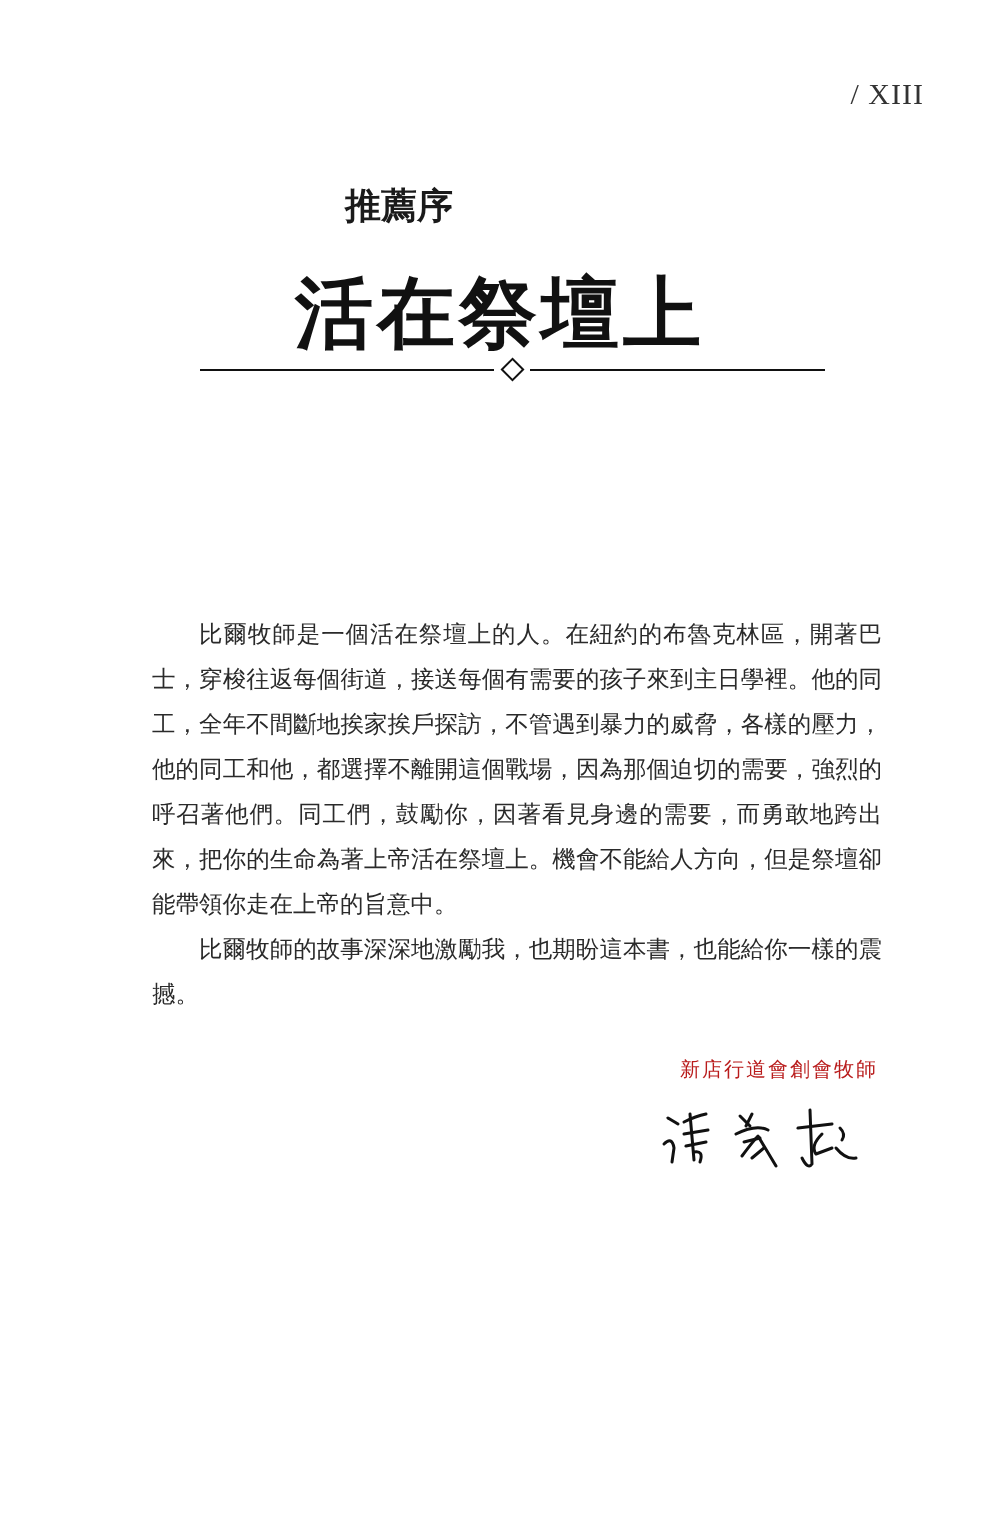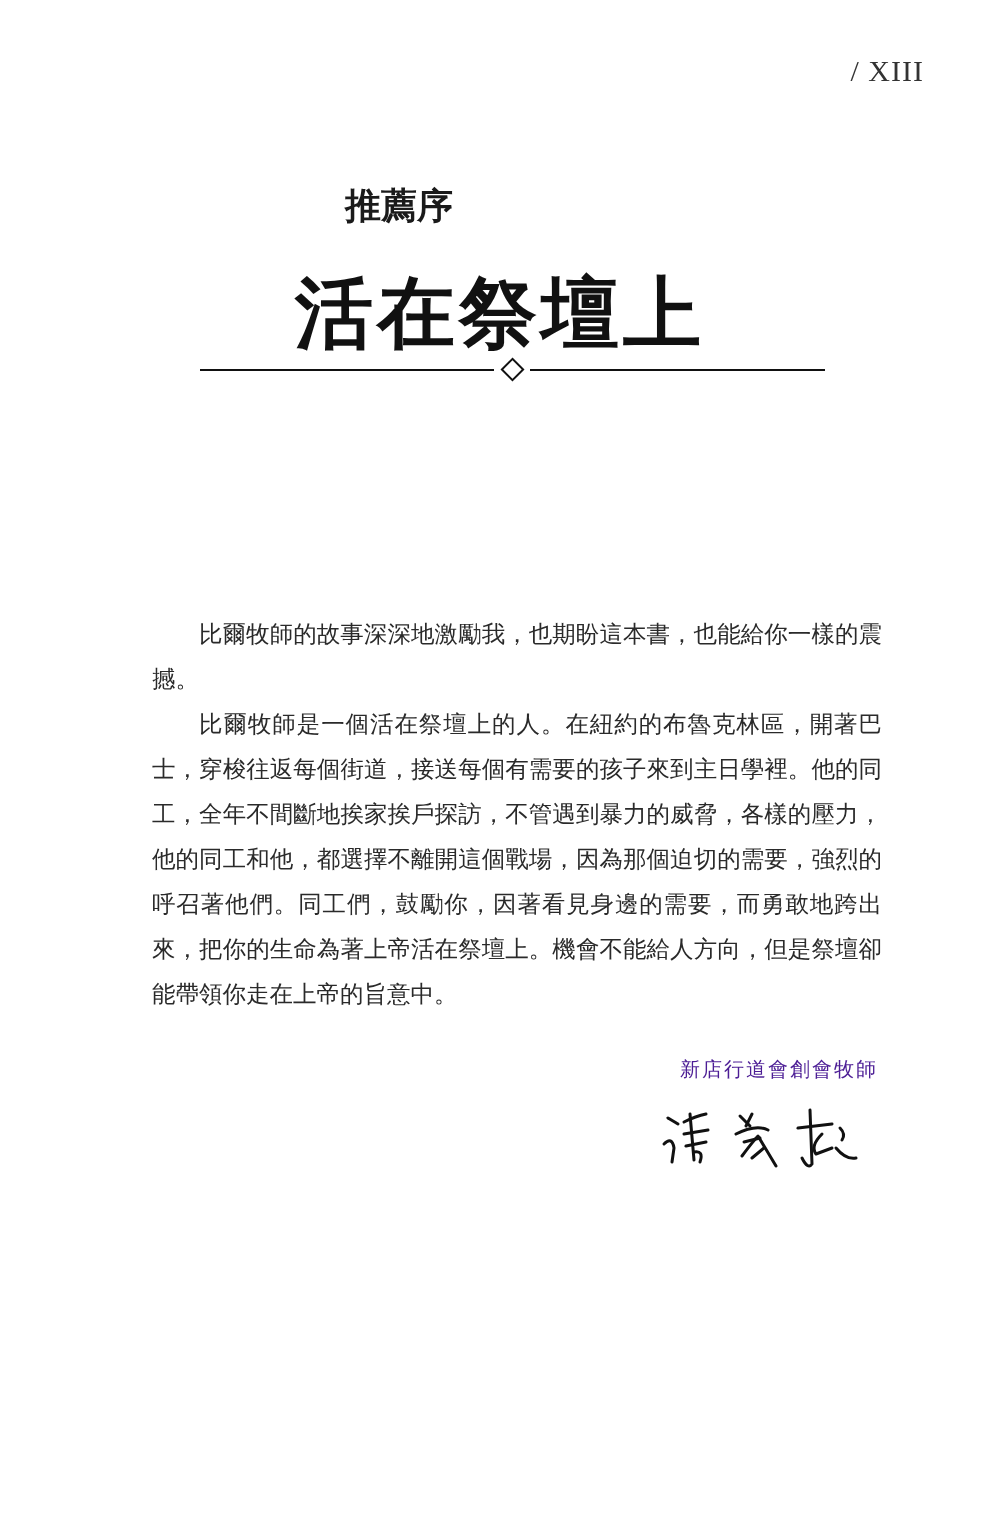--- a/index.html
+++ b/index.html
@@ -1,18 +1,18 @@
 <!DOCTYPE html>
 <html><head>
 <meta charset="utf-8">
 <style>
   html, body { margin: 0; padding: 0; background: #ffffff; }
   body { width: 1000px; height: 1523px; position: relative; overflow: hidden; color: #222; }
   .page-number {
-    position: absolute; top: 54px; right: 76px;
+    position: absolute; top: 77px; right: 76px;
     font-family: "Liberation Serif", "DejaVu Serif", serif;
     font-size: 30px; color: #333; letter-spacing: 1px;
   }
   .subtitle {
     position: absolute; top: 182px; left: 0; width: 798px; text-align: center;
     font-family: "DejaVu Serif", "Liberation Serif", serif;
     font-size: 36px; font-weight: bold; color: #1a1a1a;
   }
   .title {
     position: absolute; top: 262px; left: 0; width: 1000px; text-align: center;
@@ -32,41 +32,41 @@
   .body-text {
     position: absolute; top: 612px; left: 152px; width: 730px;
     font-family: "DejaVu Sans", "Liberation Sans", sans-serif;
     font-size: 23.5px; line-height: 45px; color: #2a2a2a;
     text-align: justify;
   }
   .body-text p { margin: 0; text-indent: 2em; }
   .signoff {
     position: absolute; top: 1056px; right: 122px;
     font-family: "DejaVu Serif", "Liberation Serif", serif;
-    font-size: 20px; color: #4c1d95; letter-spacing: 2px;
+    font-size: 20px; color: #b91c1c; letter-spacing: 2px;
   }
   .signature { position: absolute; top: 1100px; left: 660px; width: 210px; height: 80px; }
 </style>
 </head>
 <body>
 
 <div class="page-number">/ XIII</div>
 
 <div class="subtitle">推薦序</div>
 <div class="title">活在祭壇上</div>
 
 <div class="divider">
   <div class="line left"></div>
   <div class="diamond"></div>
   <div class="line right"></div>
 </div>
 
 <div class="body-text">
+  <p>比爾牧師是一個活在祭壇上的人。在紐約的布魯克林區，開著巴士，穿梭往返每個街道，接送每個有需要的孩子來到主日學裡。他的同工，全年不間斷地挨家挨戶探訪，不管遇到暴力的威脅，各樣的壓力，他的同工和他，都選擇不離開這個戰場，因為那個迫切的需要，強烈的呼召著他們。同工們，鼓勵你，因著看見身邊的需要，而勇敢地跨出來，把你的生命為著上帝活在祭壇上。機會不能給人方向，但是祭壇卻能帶領你走在上帝的旨意中。</p>
   <p>比爾牧師的故事深深地激勵我，也期盼這本書，也能給你一樣的震撼。</p>
-  <p>比爾牧師是一個活在祭壇上的人。在紐約的布魯克林區，開著巴士，穿梭往返每個街道，接送每個有需要的孩子來到主日學裡。他的同工，全年不間斷地挨家挨戶探訪，不管遇到暴力的威脅，各樣的壓力，他的同工和他，都選擇不離開這個戰場，因為那個迫切的需要，強烈的呼召著他們。同工們，鼓勵你，因著看見身邊的需要，而勇敢地跨出來，把你的生命為著上帝活在祭壇上。機會不能給人方向，但是祭壇卻能帶領你走在上帝的旨意中。</p>
 </div>
 
 <div class="signoff">新店行道會創會牧師</div>
 
 <svg class="signature" viewBox="0 0 210 80" fill="none" stroke="#111" stroke-width="3" stroke-linecap="round" stroke-linejoin="round">
   <path d="M8 18 L18 24"></path>
   <path d="M4 44 Q12 36 14 48 L12 62"></path>
   <path d="M24 22 Q36 16 46 14"></path>
   <path d="M30 14 L34 60"></path>
   <path d="M24 34 L48 30"></path>

